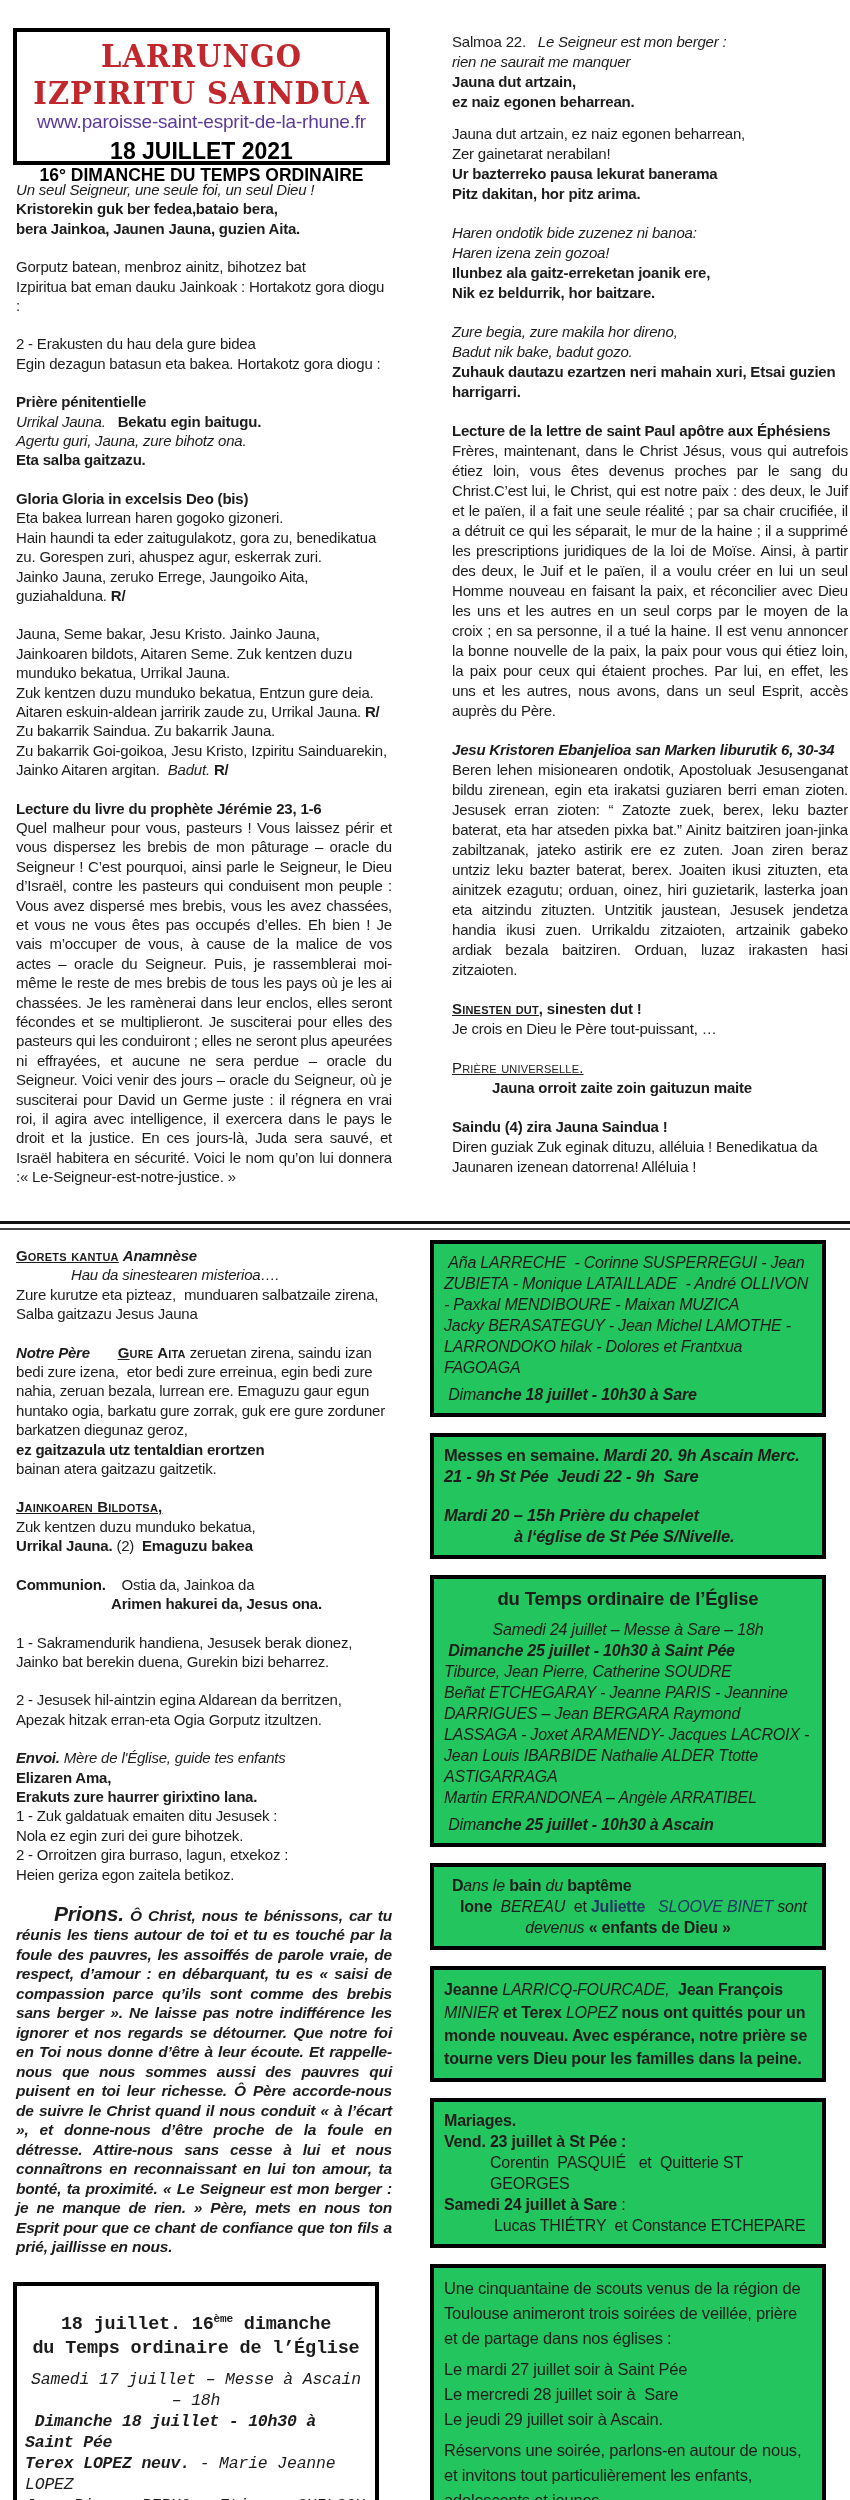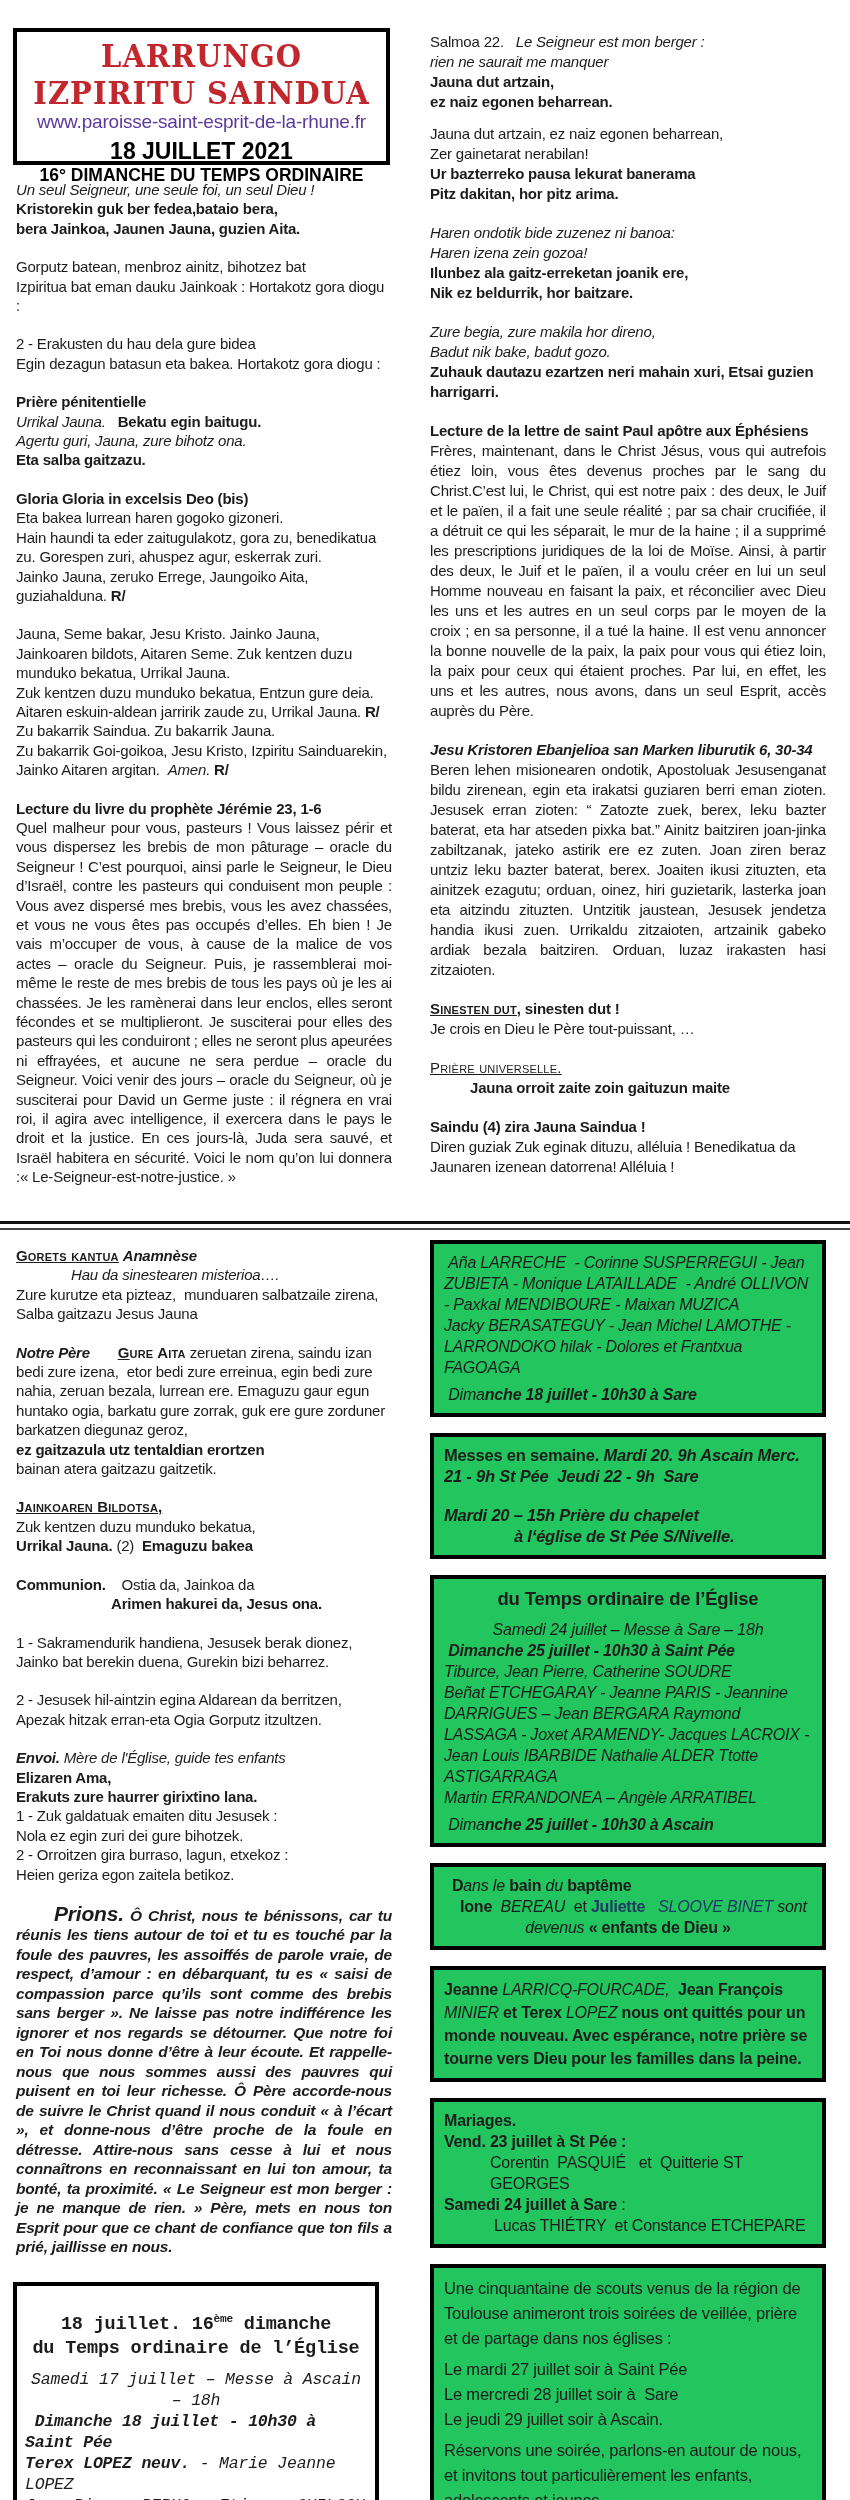--- a/index.html
+++ b/index.html
@@ -30,21 +30,21 @@
     font-family:"DejaVu Serif",serif;font-weight:700;font-size:29px;
     letter-spacing:1px;margin-top:9px;transform:scaleY(1.08);
   }
   .url{font-size:19px;margin-top:2px;}
   .date{font-size:23px;font-weight:700;color:#000;margin-top:5px;letter-spacing:0;}
   .subtitle{font-size:17.5px;font-weight:700;color:#000;letter-spacing:0;}
 
   .col{position:absolute;}
   .left-top{left:16px;top:180px;width:376px;line-height:19.4px;}
   .left-bottom{left:16px;top:1246px;width:376px;line-height:19.4px;}
-  .right-top{left:430px;top:32px;width:396px;line-height:20px;}
+  .right-top{left:452px;top:32px;width:396px;line-height:20px;}
   .right-bottom{position:absolute;left:430px;top:1240px;width:396px;}
 
   .divider{
     position:absolute;left:0;top:1221px;width:850px;height:4px;
     border-top:3px solid #111;border-bottom:2px solid #444;box-sizing:content-box;
   }
 
   .prions{text-indent:38px;font-size:15.5px;line-height:19.5px;margin-top:20px;}
 
   .left-box{
@@ -93,21 +93,21 @@
       <div class="gap" style="height: 19px;"></div>
       <div class="line"><span class="b">Gloria Gloria in excelsis Deo (bis)</span></div>
       <div class="line"><span>Eta bakea lurrean haren gogoko gizoneri.</span></div>
       <div class="line"><span>Hain haundi ta eder zaitugulakotz, gora zu, benedikatua zu. Gorespen zuri, ahuspez agur, eskerrak zuri.</span></div>
       <div class="line"><span>Jainko Jauna, zeruko Errege, Jaungoiko Aita, guziahalduna. </span><span class="b">R/</span></div>
       <div class="gap" style="height: 19px;"></div>
       <div class="line"><span>Jauna, Seme bakar, Jesu Kristo. Jainko Jauna, Jainkoaren bildots, Aitaren Seme. Zuk kentzen duzu munduko bekatua, Urrikal Jauna.</span></div>
       <div class="line"><span>Zuk kentzen duzu munduko bekatua, Entzun gure deia.</span></div>
       <div class="line"><span>Aitaren eskuin-aldean jarririk zaude zu, Urrikal Jauna. </span><span class="b">R/</span></div>
       <div class="line"><span>Zu bakarrik Saindua. Zu bakarrik Jauna.</span></div>
-      <div class="line"><span>Zu bakarrik Goi-goikoa, Jesu Kristo, Izpiritu Sainduarekin, Jainko Aitaren argitan.  </span><span class="i">Amen.</span><span> </span><span class="b">R/</span></div>
+      <div class="line"><span>Zu bakarrik Goi-goikoa, Jesu Kristo, Izpiritu Sainduarekin, Jainko Aitaren argitan.  </span><span class="i">Badut.</span><span> </span><span class="b">R/</span></div>
       <div class="gap" style="height: 19px;"></div>
       <div class="line"><span class="b">Lecture du livre du prophète Jérémie 23, 1-6</span></div>
       <div class="line justify"><span>Quel malheur pour vous, pasteurs ! Vous laissez périr et vous dispersez les brebis de mon pâturage – oracle du Seigneur ! C’est pourquoi, ainsi parle le Seigneur, le Dieu d’Israël, contre les pasteurs qui conduisent mon peuple : Vous avez dispersé mes brebis, vous les avez chassées, et vous ne vous êtes pas occupés d’elles. Eh bien ! Je vais m’occuper de vous, à cause de la malice de vos actes – oracle du Seigneur. Puis, je rassemblerai moi-même le reste de mes brebis de tous les pays où je les ai chassées. Je les ramènerai dans leur enclos, elles seront fécondes et se multiplieront. Je susciterai pour elles des pasteurs qui les conduiront ; elles ne seront plus apeurées ni effrayées, et aucune ne sera perdue – oracle du Seigneur. Voici venir des jours – oracle du Seigneur, où je susciterai pour David un Germe juste : il régnera en vrai roi, il agira avec intelligence, il exercera dans le pays le droit et la justice. En ces jours-là, Juda sera sauvé, et Israël habitera en sécurité. Voici le nom qu’on lui donnera :« Le-Seigneur-est-notre-justice. »</span></div>
     </div>
 
   <div class="divider"></div>
 
   <div class="col left-bottom">
       <div class="line"><span class="b sc u">Gorets kantua</span><span> </span><span class="bi">Anamnèse</span></div>
       <div class="line" style="padding-left: 55px;"><span class="i">Hau da sinestearen misterioa….</span></div>

